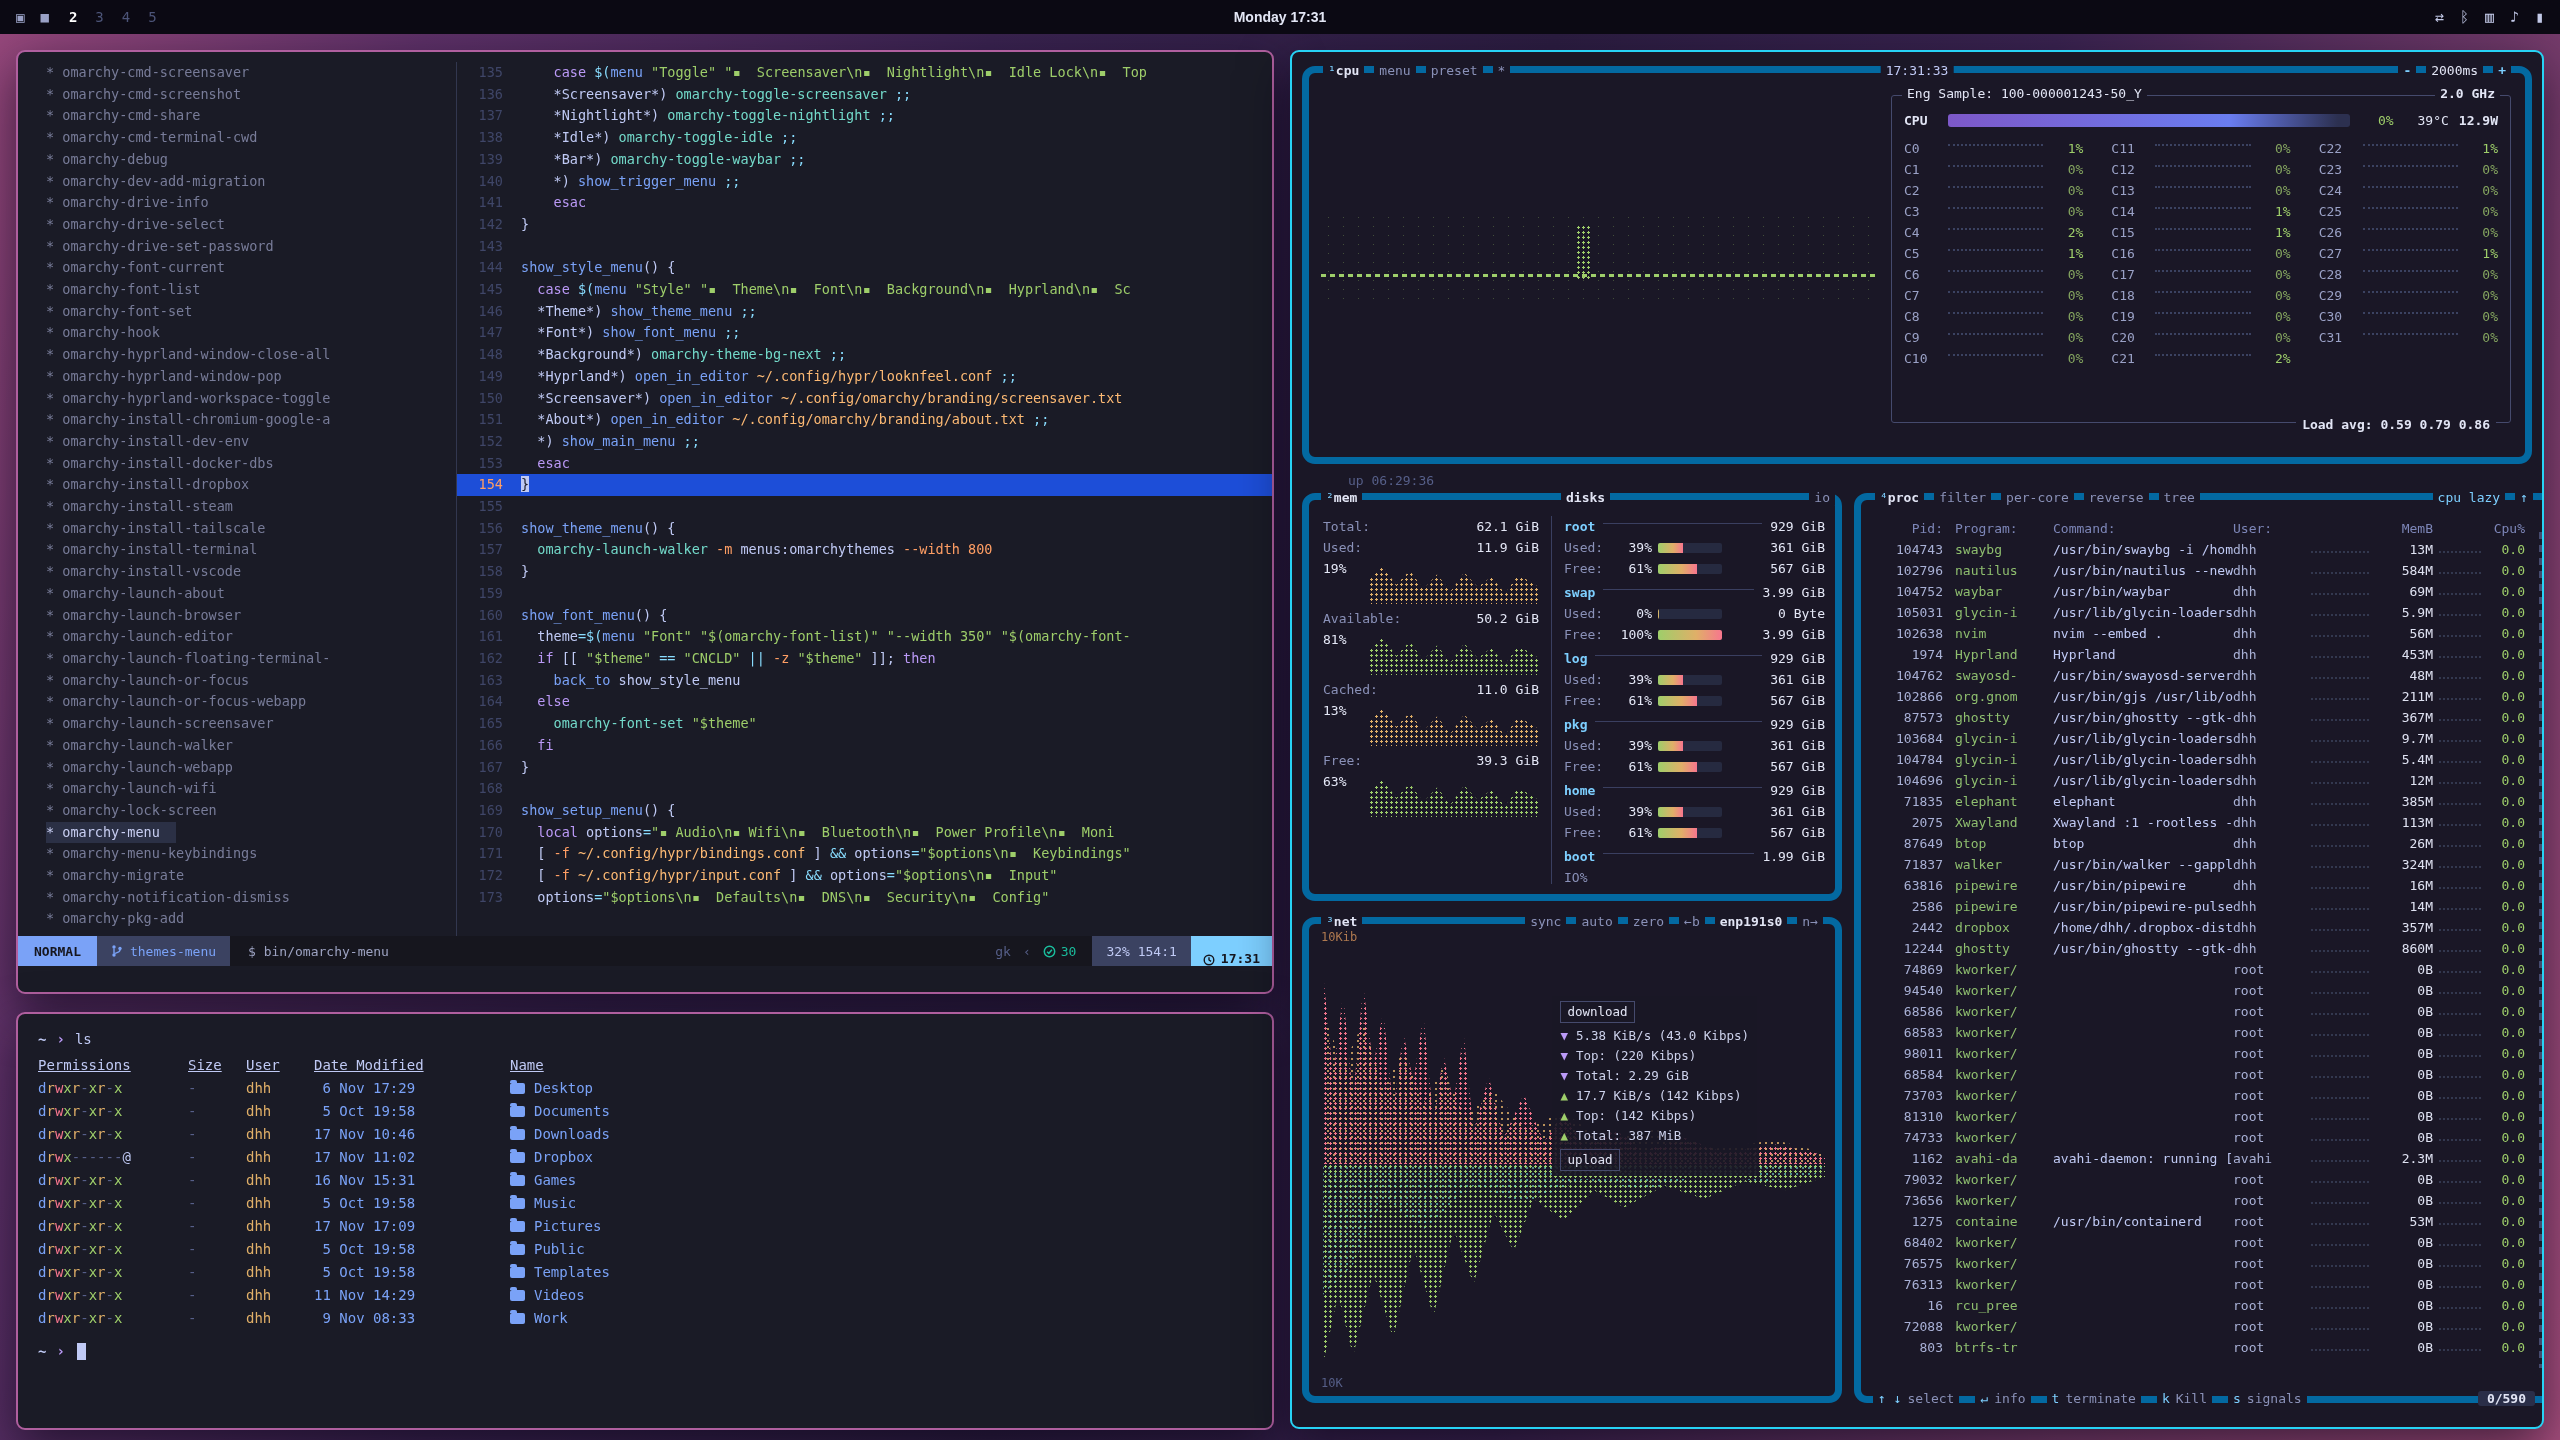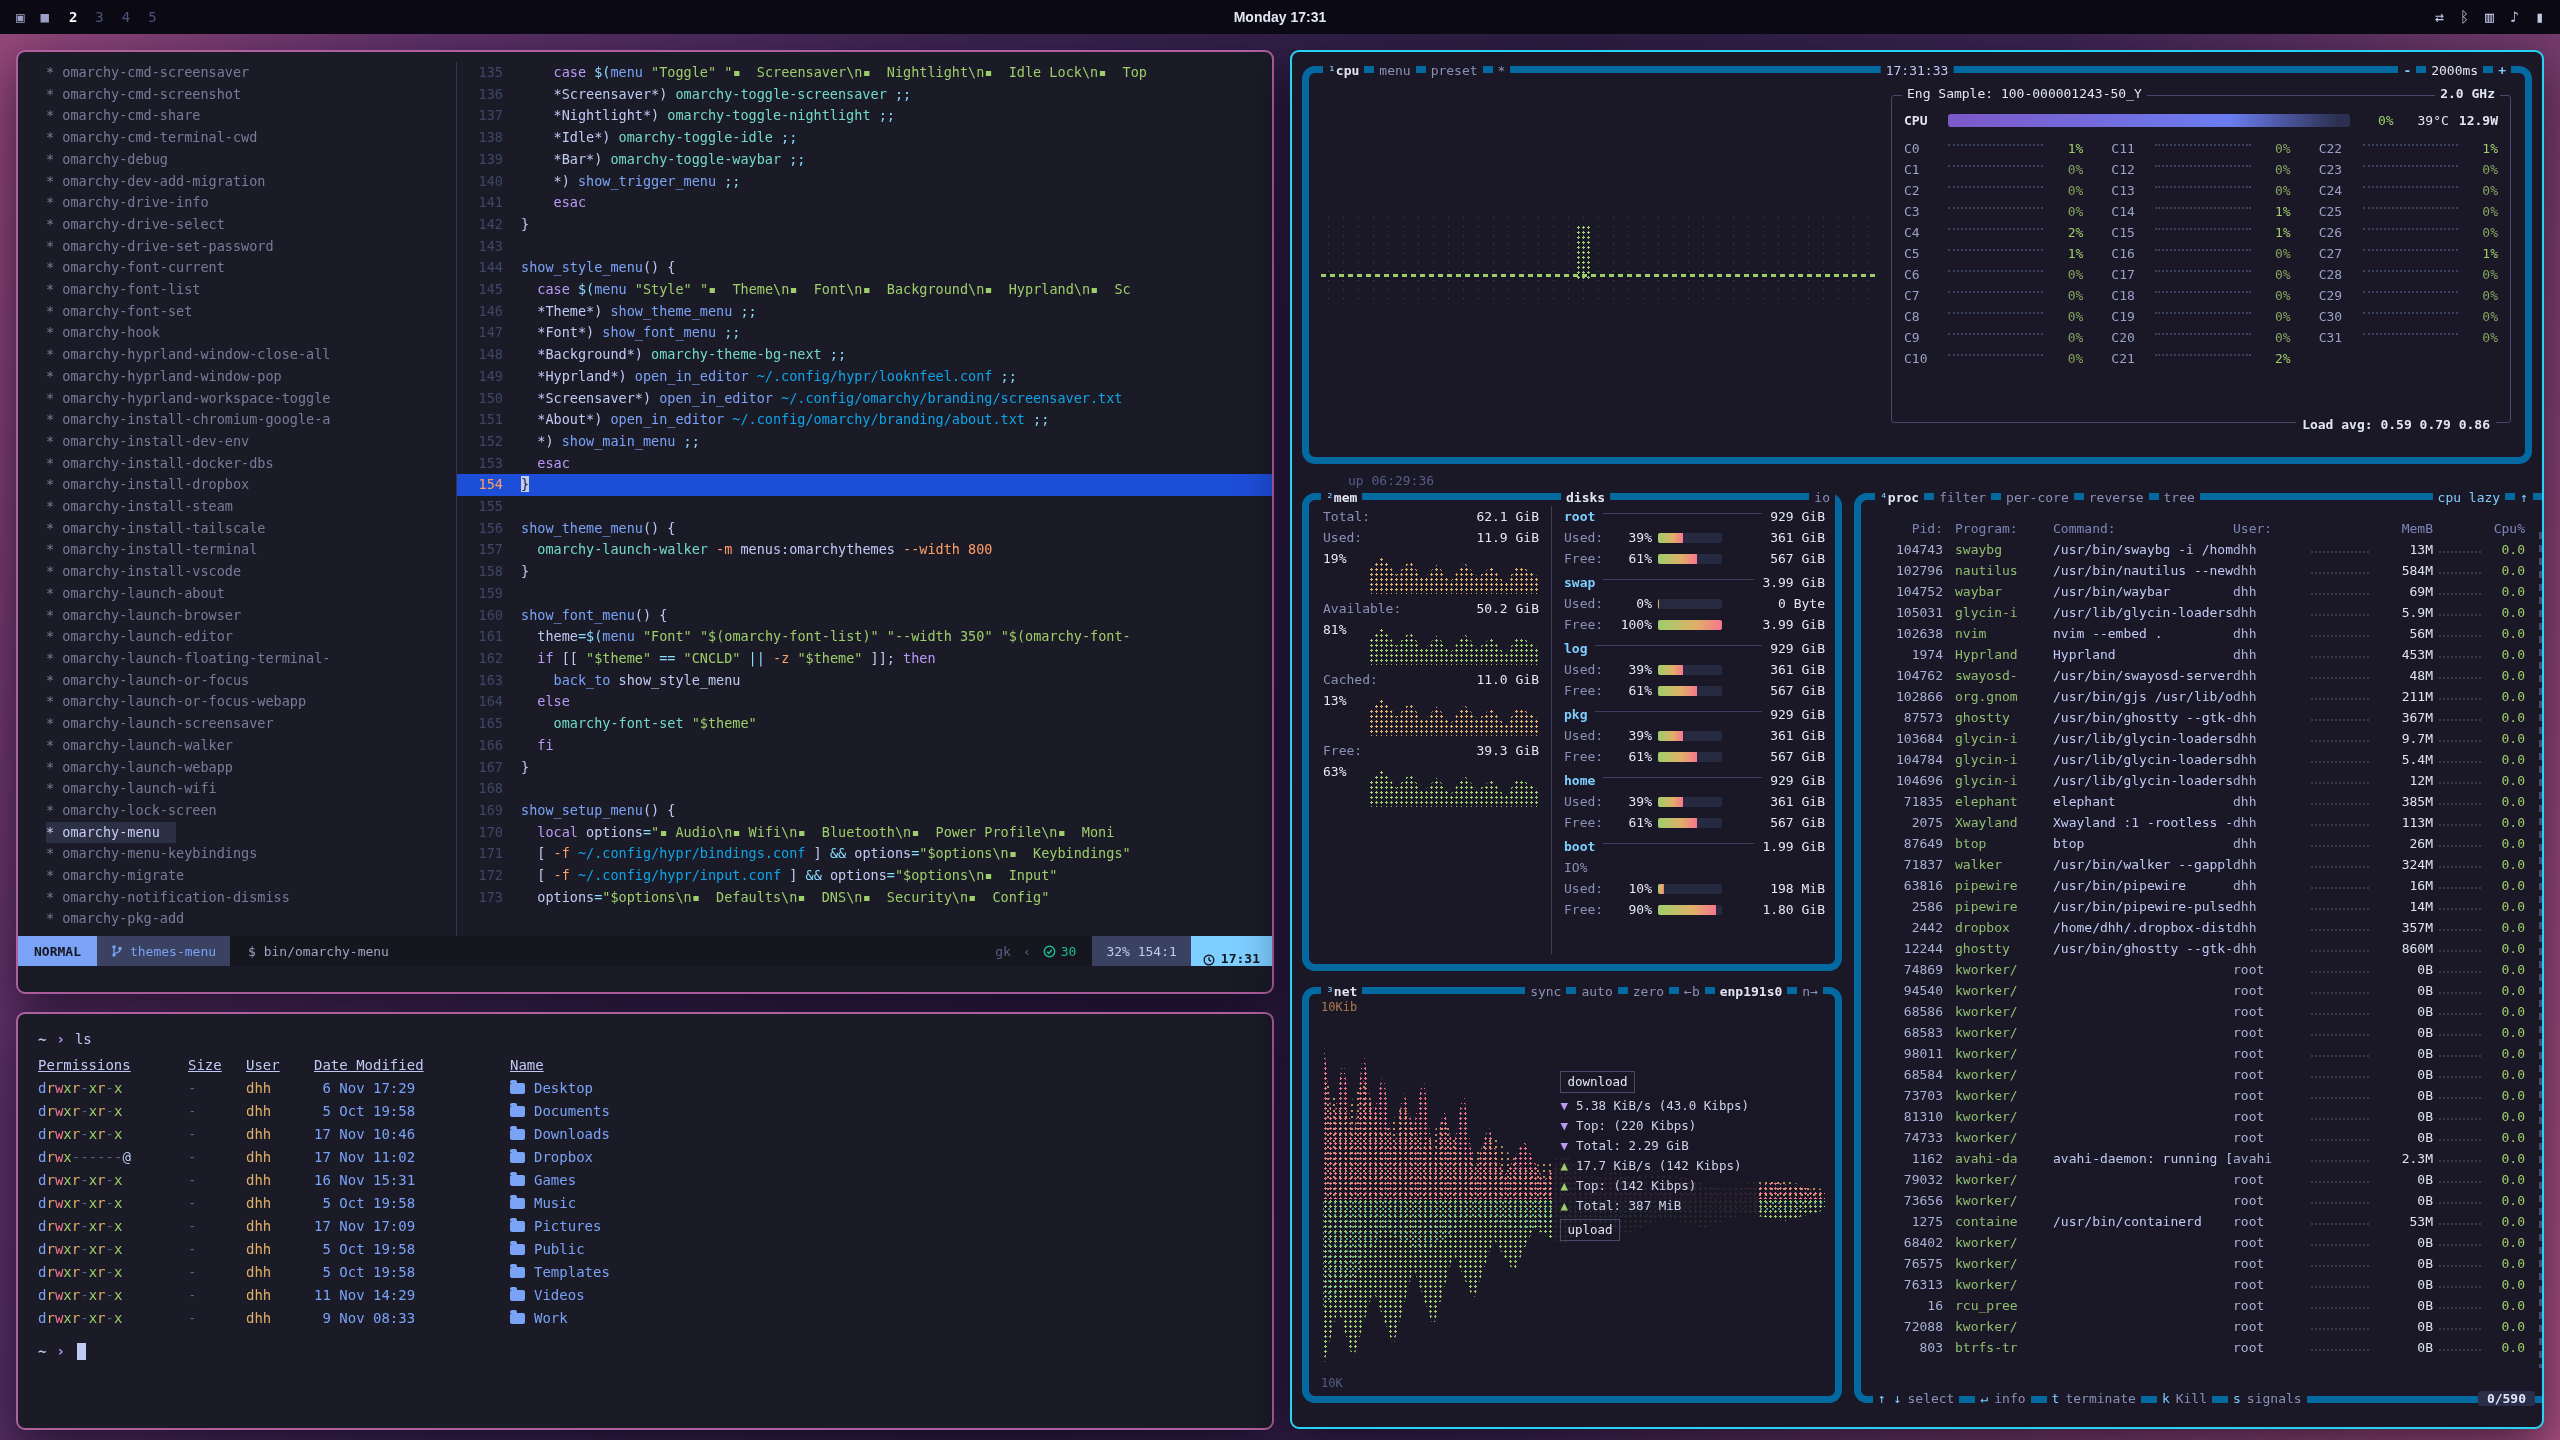--- a/index.html
+++ b/index.html
@@ -28,21 +28,21 @@
   .file-item{white-space:pre}
   .file-item.active{background:#2b3045;color:#c8cef2;width:max-content;padding-right:16px}
   .code-pane{flex:1;border-left:1px solid #32374f;font-size:13.5px;line-height:21.7px;overflow:hidden}
   .code-line{display:flex;white-space:pre}
   .code-line .lnum{width:46px;flex:none;text-align:right;color:#3f4668;margin-right:18px}
   .code-line.cur{background:#1d4ed8}
   .code-line.cur .lnum{color:#ff9e64}
   .code-line.cur .ltext>span:first-child{background:#c0caf5;color:#1a1b26}
   .ltext{overflow:hidden;white-space:pre}
   .tk-kw{color:#bb9af7}.tk-fn{color:#7aa2f7}.tk-cmd{color:#73daca}.tk-str{color:#9ece6a}
-  .tk-op{color:#89ddff}.tk-num{color:#ff9e64}.tk-flag{color:#ff9e64}.tk-fg{color:#c0caf5}.tk-path{color:#0ea5e9}
+  .tk-op{color:#89ddff}.tk-num{color:#ff9e64}.tk-flag{color:#ff9e64}.tk-fg{color:#c0caf5}.tk-path{color:#fdba74}
   .statusline{height:30px;flex:none;background:#16161e;display:flex;align-items:center;font-size:13px}
   .sl-mode{background:#7aa2f7;color:#16161e;font-weight:bold;padding:0 16px;height:100%;display:flex;align-items:center}
   .sl-branch{background:#3b4261;color:#7aa2f7;padding:0 14px;height:100%;display:flex;align-items:center;gap:7px}
   .sl-cmd{color:#9da3c2;margin-left:18px}
   .sl-spacer{flex:1}
   .sl-gk{color:#565f89}
   .sl-chev{color:#565f89;margin:0 12px}
   .sl-badge{color:#1abc9c;display:flex;align-items:center;gap:5px;margin-right:16px}
   .sl-pos{background:#3b4261;color:#c0caf5;padding:0 14px;height:100%;display:flex;align-items:center}
   .sl-time{background:#7dcfff;color:#16161e;font-weight:bold;padding:0 12px;height:100%;display:flex;align-items:flex-end;gap:6px}
@@ -93,21 +93,21 @@
   .cores{display:grid;grid-auto-flow:column;grid-template-rows:repeat(11,21px);grid-template-columns:repeat(3,1fr);column-gap:28px;margin-top:6px}
   .core{display:flex;align-items:center;gap:8px}
   .cid{color:#9aa1c6;width:36px}
   .lead{flex:1;border-bottom:2px dotted #3b4261;margin-bottom:7px}
   .cpct{width:32px;text-align:right;color:#9ece6a}
   .cpct.zero{color:#84a45f}
   .ci-load{position:absolute;bottom:-10px;right:14px;background:#1a1726;padding:0 6px;color:#e2e5f5;font-weight:bold}
   .uptime{color:#565f89;margin:9px 0 5px 46px;flex:none}
   .mid{flex:1;display:flex;gap:12px;min-height:0}
   .leftcol{width:540px;flex:none;display:flex;flex-direction:column;gap:16px;min-height:0}
-  .memdisk{height:478px;flex:none;display:flex;padding:6px 10px 10px}
+  .memdisk{height:408px;flex:none;display:flex;padding:16px 10px 10px}
   .mem-panel{width:232px;flex:none;display:flex;flex-direction:column;padding:0 12px 0 4px}
   .disk-panel{flex:1;border-left:1px solid #3a3f60;padding-left:12px;display:flex;flex-direction:column;overflow:hidden}
   .mem-row{display:flex;justify-content:space-between;line-height:21px}
   .mem-label{color:#8a91b8}
   .mem-val{color:#e4e7f6}
   .mem-pct-row{display:flex;gap:8px;align-items:flex-start;line-height:21px;margin-bottom:4px}
   .mem-pct{color:#e4e7f6;width:38px}
   .mem-graph{flex:1;height:42px;margin-top:4px;background-image:radial-gradient(#e0af68 1.1px,transparent 1.3px);background-size:5px 5px;
     clip-path:polygon(0 40%,8% 10%,16% 55%,24% 20%,32% 65%,40% 30%,48% 70%,56% 25%,64% 60%,72% 35%,80% 75%,88% 30%,100% 60%,100% 100%,0 100%)}
   .mem-graph.g-green{background-image:radial-gradient(#9ece6a 1.1px,transparent 1.3px)}

